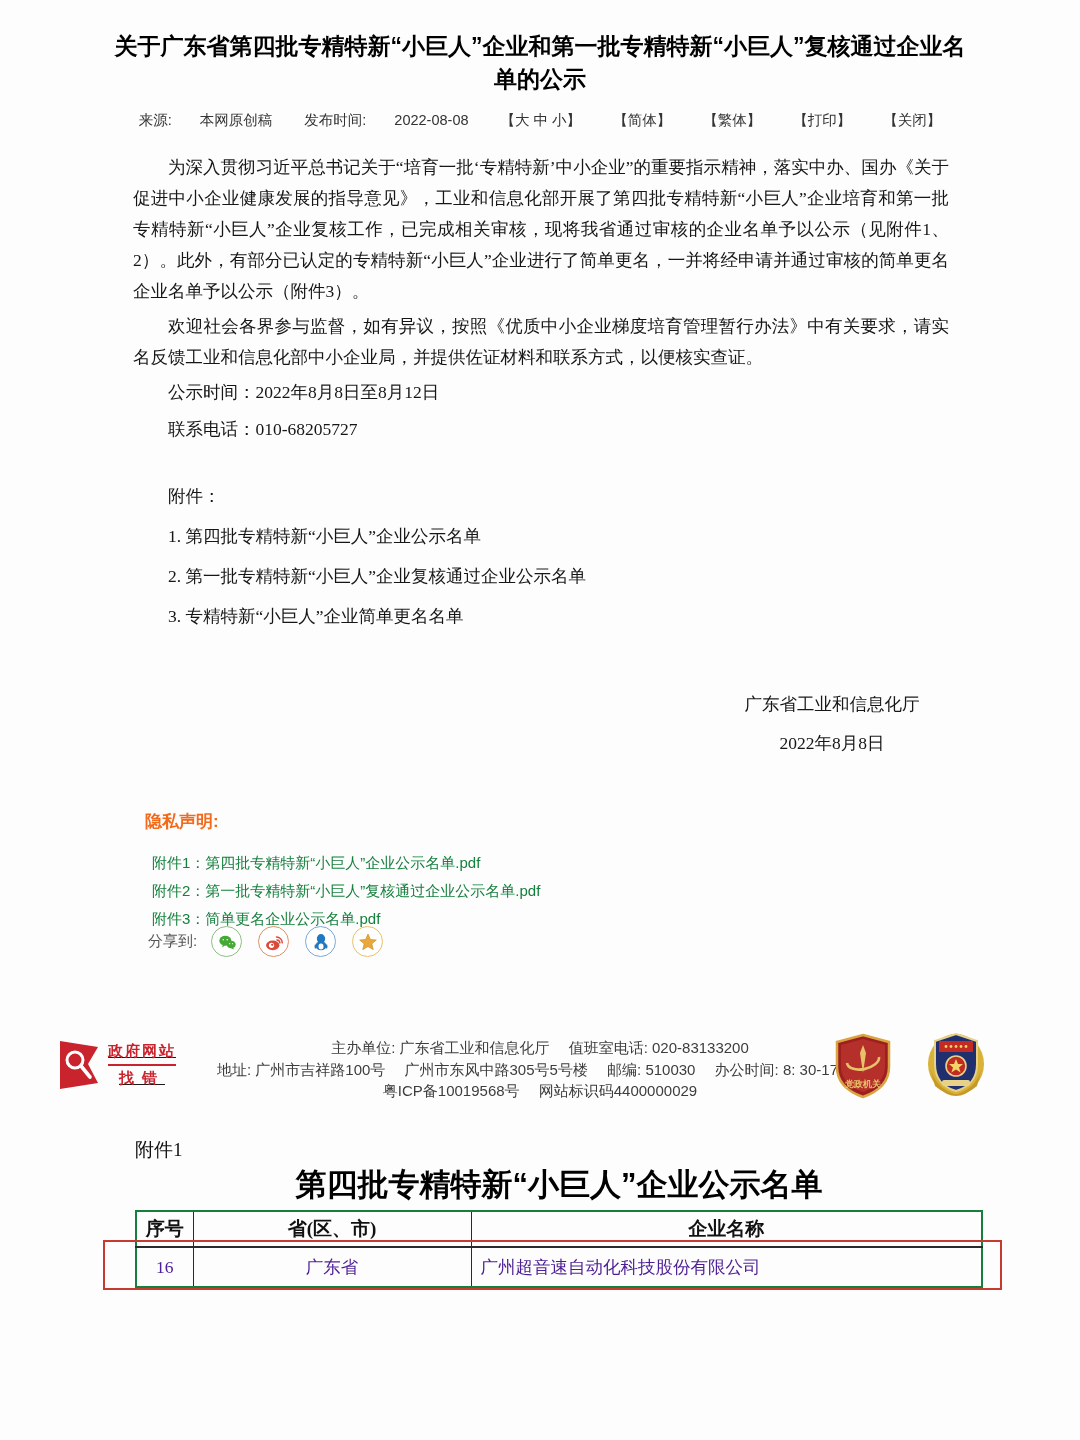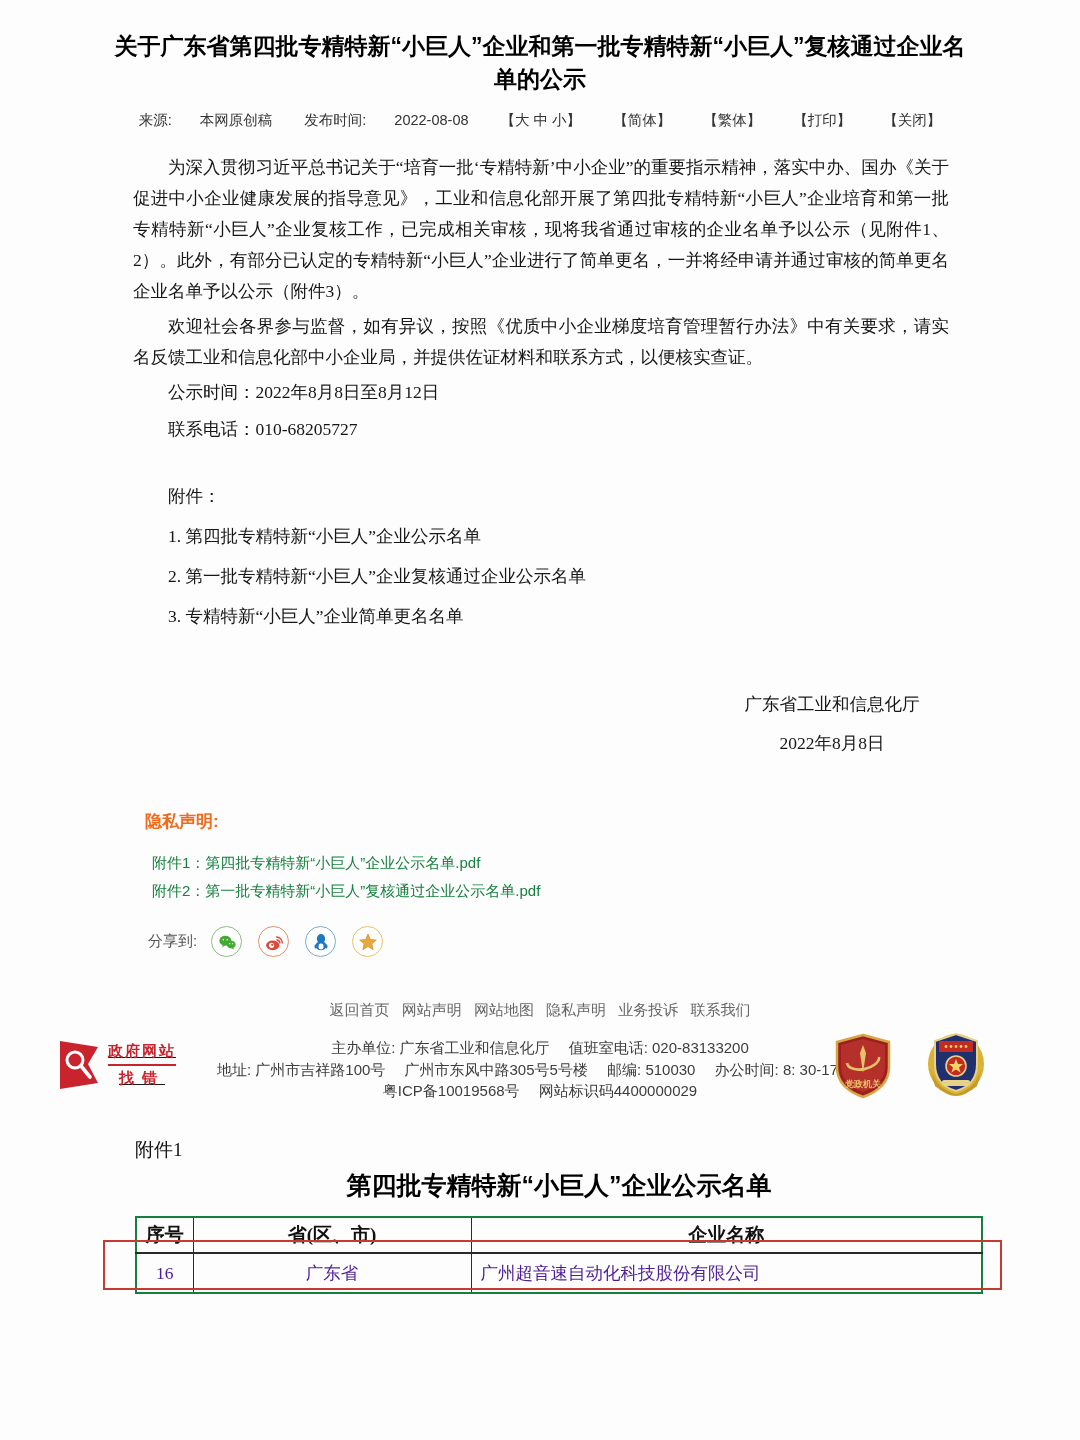--- a/index.html
+++ b/index.html
@@ -85,21 +85,21 @@
   .sl-l2 { font-size: 15px; letter-spacing: 8px; text-align: center; }
 
   .badge { position: absolute; cursor: pointer; }
   .badge1 { top: 1033px; left: 833px; }
   .badge2 { top: 1028px; left: 925px; }
 
   .attach-doc { position: absolute; top: 1138px; left: 135px; width: 848px; }
   .ad-label { font-size: 19px; color: #111; line-height: 24px; margin-bottom: 6px; }
   .ad-title {
     text-align: center; font-family: "Liberation Sans", "DejaVu Sans", sans-serif;
-    font-weight: bold; font-size: 25px; color: #000; line-height: 34px; margin-bottom: 14px;
+    font-weight: bold; font-size: 31px; color: #000; line-height: 34px; margin-bottom: 8px;
   }
   .ad-table { width: 100%; border-collapse: collapse; border: 2px solid #15803d; }
   .ad-table th {
     border: 1px solid #2a2a2a; border-bottom: 2px solid #2a2a2a;
     font-size: 19px; font-weight: bold; height: 36px; text-align: center; color: #111;
   }
   .ad-table td {
     border: 1px solid #2a2a2a; font-size: 17.5px; height: 40px;
     text-align: center; color: #4c1d95;
   }
@@ -142,20 +142,21 @@
 
   <div class="signature">
     <div>广东省工业和信息化厅</div>
     <div class="sig-date">2022年8月8日</div>
   </div>
 
   <div class="related">
     <div class="rel-head">隐私声明:</div>
     <div class="rel-link"><span>附件1：</span><span>第四批专精特新“小巨人”企业公示名单.pdf</span></div>
     <div class="rel-link"><span>附件2：</span><span>第一批专精特新“小巨人”复核通过企业公示名单.pdf</span></div>
+    <div class="rel-link"><span>附件3：</span><span>简单更名企业公示名单.pdf</span></div>
   </div>
 
   <div class="share">
     <span class="share-label">分享到:</span>
     <span class="sic sic-wechat">
       <svg width="20" height="20" viewBox="0 0 24 24">
         <ellipse cx="10" cy="10.5" rx="7.2" ry="6" fill="#45a935"></ellipse>
         <path d="M7 15.5 L6 18.5 L10 16" fill="#45a935"></path>
         <ellipse cx="17" cy="15" rx="5.4" ry="4.6" fill="#45a935"></ellipse>
         <path d="M19.5 18.8 L20.5 21 L16.8 19.4" fill="#45a935"></path>
@@ -183,28 +184,20 @@
         <path d="M19 14 Q20.5 17 19.5 19.5 Q18 20.5 17 18.5 Z" fill="#1f78c0"></path>
       </svg>
     </span>
     <span class="sic sic-qzone">
       <svg width="20" height="20" viewBox="0 0 24 24">
         <path d="M12 2.5 L14.9 9 L22 9.6 L16.6 14.2 L18.3 21.2 L12 17.4 L5.7 21.2 L7.4 14.2 L2 9.6 L9.1 9 Z" fill="#e9a83c" stroke="#c98d24" stroke-width="0.8"></path>
       </svg>
     </span>
   </div>
 
-  <div class="footnav">
-    <span>返回首页</span>
-    <span>网站声明</span>
-    <span>网站地图</span>
-    <span>隐私声明</span>
-    <span>业务投诉</span>
-    <span>联系我们</span>
-  </div>
 
   <div class="footinfo">
     <div>主办单位: 广东省工业和信息化厅　 值班室电话: 020-83133200</div>
     <div>地址: 广州市吉祥路100号　 广州市东风中路305号5号楼　 邮编: 510030　 办公时间: 8: 30-17: 30</div>
     <div>粤ICP备10019568号　 网站标识码4400000029</div>
   </div>
 
   <div class="sitelogo">
     <svg width="44" height="56" viewBox="0 0 44 56">
       <path d="M2 4 L40 10 L30 27 L40 46 L2 52 Z" fill="#c9242d"></path>

